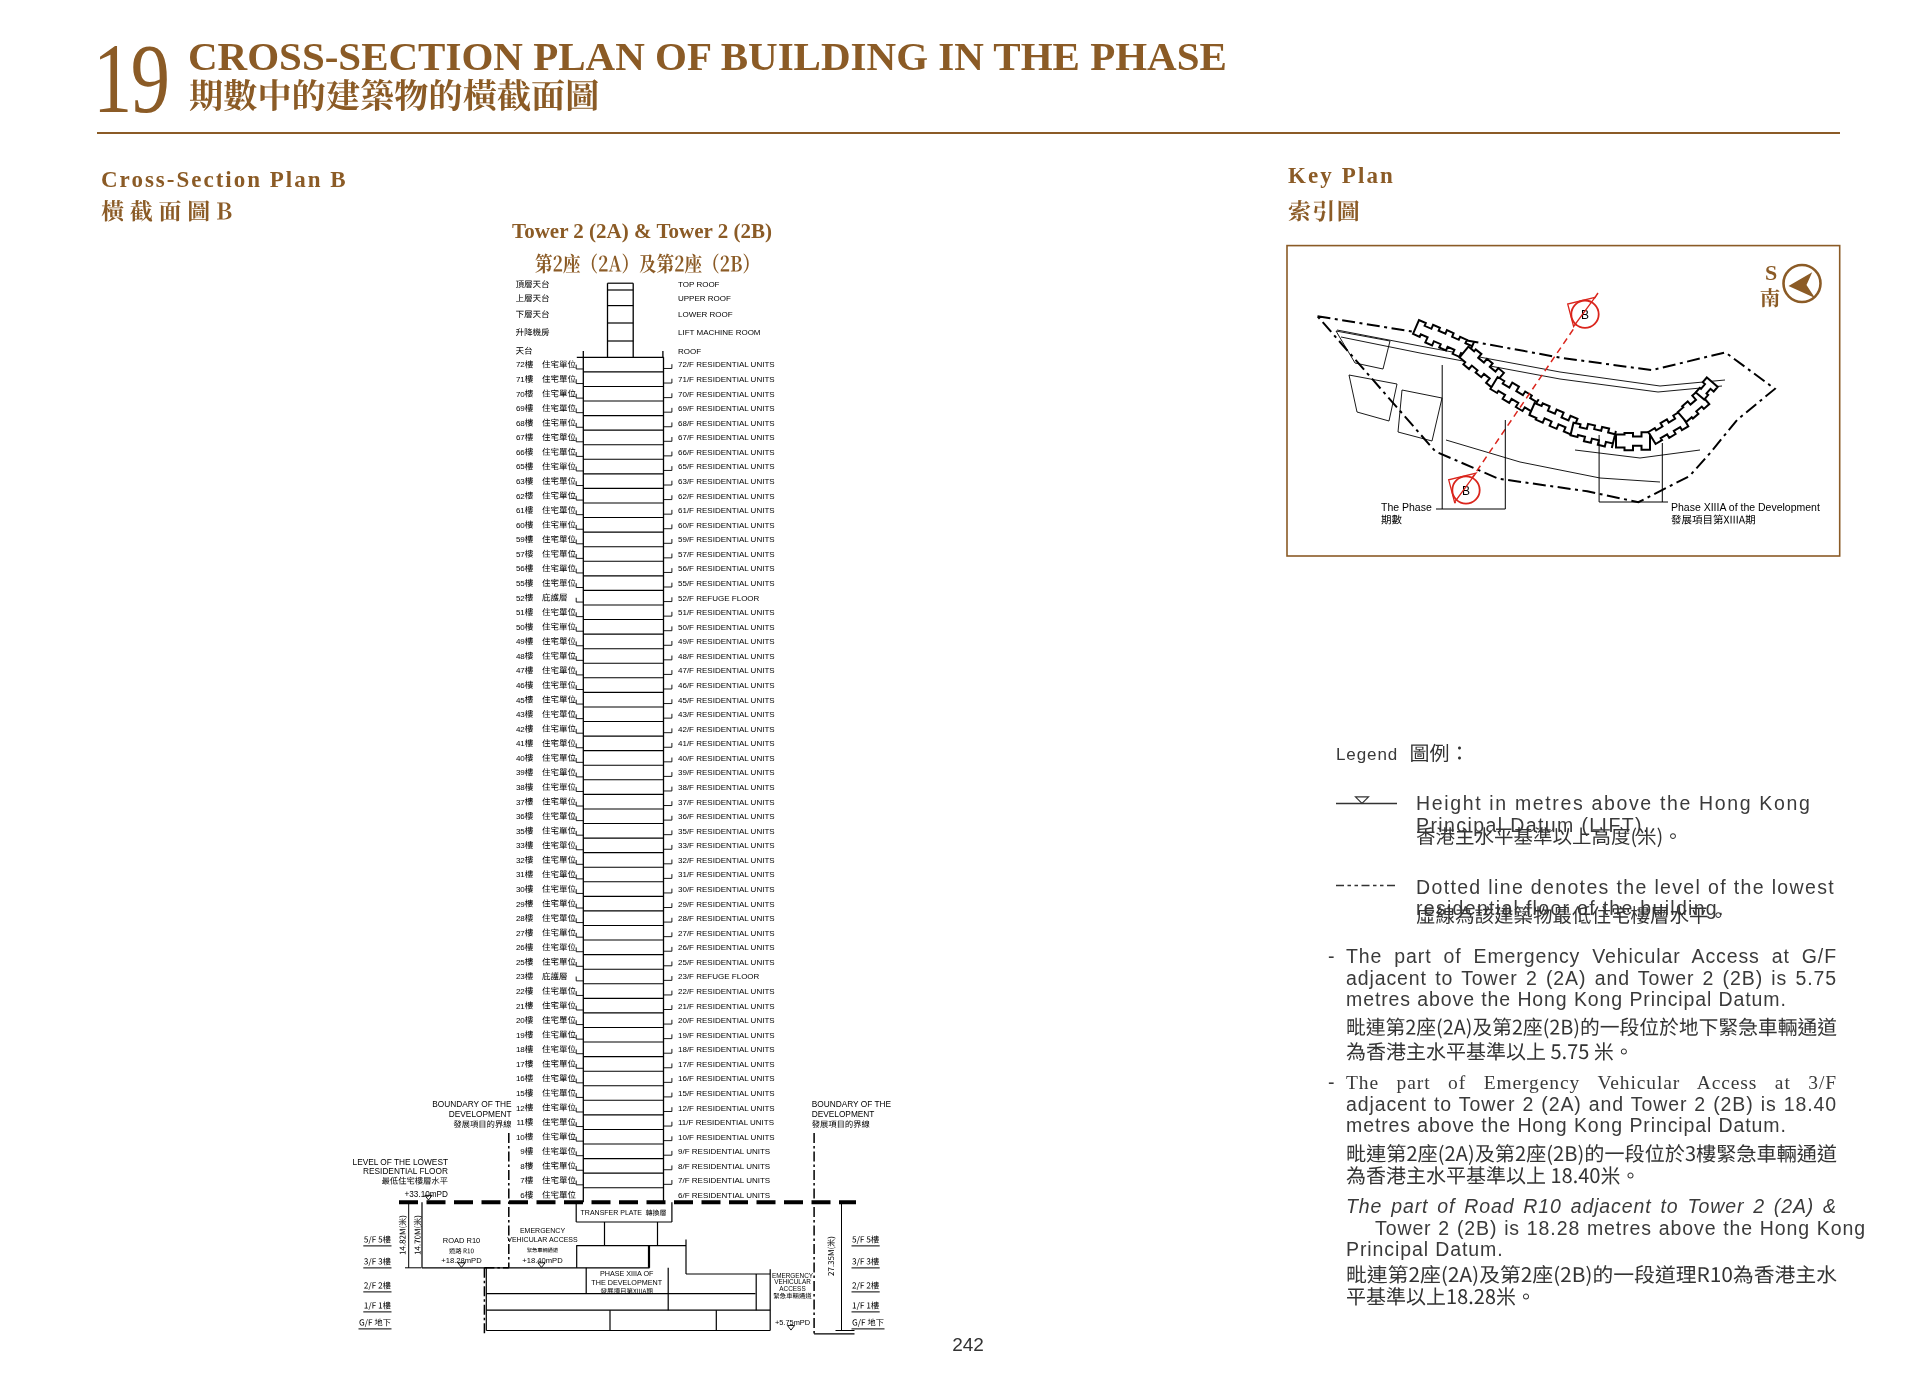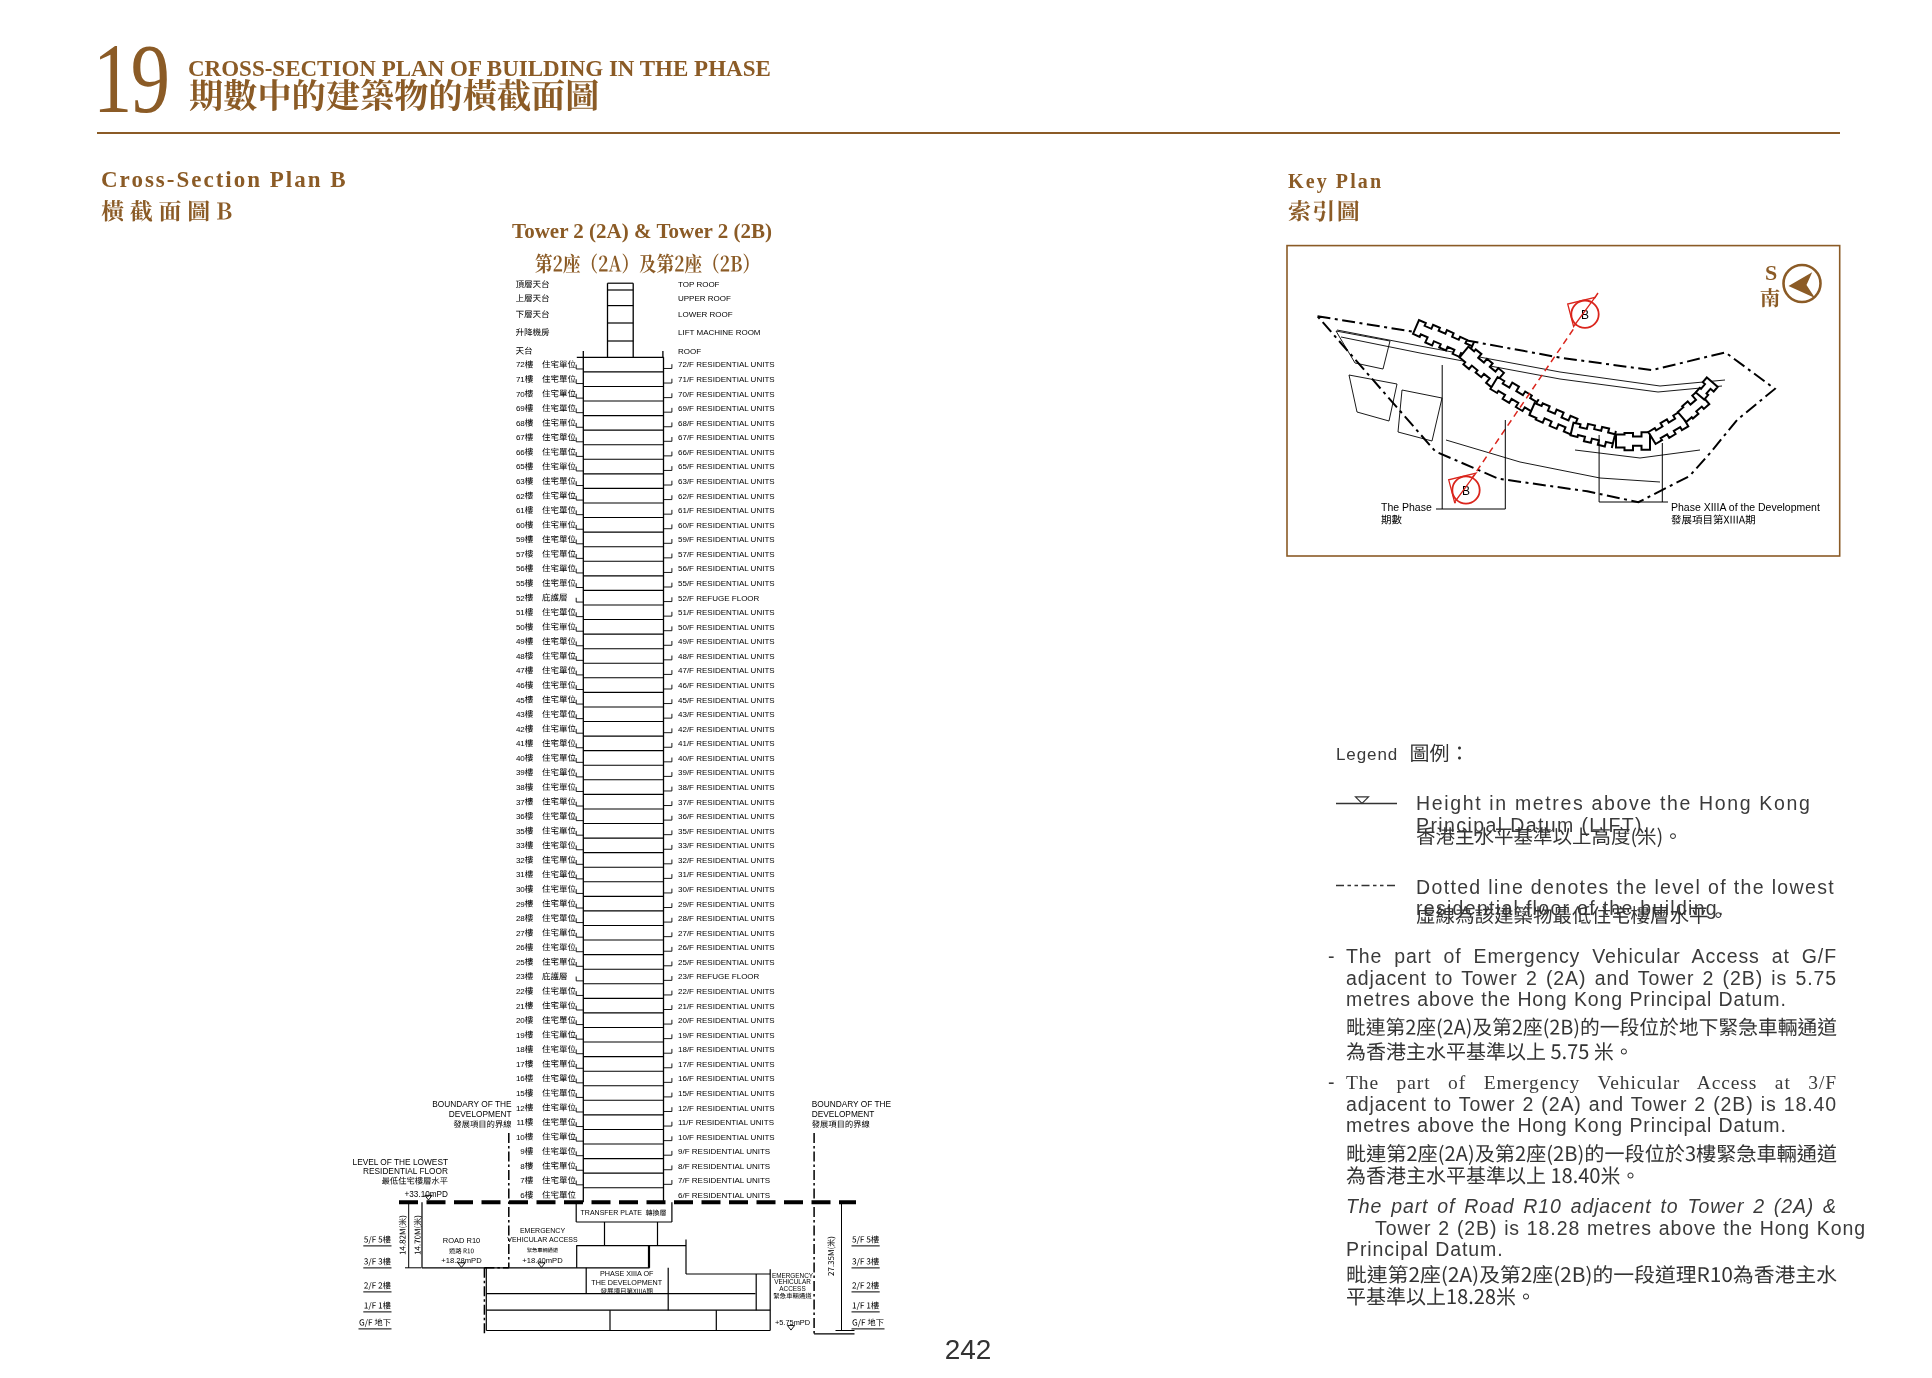--- a/index.html
+++ b/index.html
@@ -118,24 +118,24 @@
 <path id="gs5ea7" d="M757 -606C736 -486 687 -391 606 -330V-623H533V-228H255V-161H533V-12H190V54H953V-12H606V-161H891V-228H606V-327C622 -316 648 -295 659 -284C701 -319 736 -362 764 -414C818 -367 875 -312 907 -276L952 -324C917 -363 849 -424 790 -472C805 -510 816 -552 824 -597ZM350 -606C329 -481 282 -378 198 -314C215 -304 244 -282 255 -271C299 -309 335 -357 363 -415C404 -375 447 -329 471 -297L516 -347C489 -382 435 -435 388 -476C401 -514 411 -554 418 -598ZM480 -823C498 -796 517 -764 533 -734H112V-456C112 -311 105 -109 27 35C45 43 77 64 91 77C173 -76 186 -302 186 -456V-664H949V-734H618C601 -769 575 -813 550 -847Z"></path>
 <path id="gs53ca" d="M90 -793V-720H266V-629C266 -451 250 -200 35 -1C52 13 80 43 90 62C254 -91 313 -272 333 -435H371C416 -307 482 -198 569 -111C480 -49 376 -6 267 19C282 35 301 67 310 88C426 57 535 10 629 -58C708 4 802 50 912 80C924 58 947 26 964 10C860 -15 769 -55 692 -110C793 -201 871 -324 914 -486L861 -510L846 -506H640C662 -587 689 -701 708 -793ZM344 -720H614C597 -647 577 -568 558 -506H340C343 -549 344 -590 344 -629ZM814 -435C775 -322 711 -231 630 -159C547 -234 485 -327 443 -435Z"></path>
 <path id="gs0042" d="M101 0H334C498 0 612 -71 612 -215C612 -315 550 -373 463 -390V-395C532 -417 570 -481 570 -554C570 -683 466 -733 318 -733H101ZM193 -422V-660H306C421 -660 479 -628 479 -542C479 -467 428 -422 302 -422ZM193 -74V-350H321C450 -350 521 -309 521 -218C521 -119 447 -74 321 -74Z"></path>
 <path id="gs4e00" d="M44 -431V-349H960V-431Z"></path>
 <path id="gs6bb5" d="M538 -803V-682C538 -609 522 -520 423 -454C438 -445 466 -420 476 -406C585 -479 608 -591 608 -680V-738H748V-550C748 -482 761 -456 828 -456C840 -456 889 -456 903 -456C922 -456 943 -457 954 -461C952 -476 950 -501 949 -519C937 -516 915 -515 902 -515C890 -515 846 -515 834 -515C820 -515 817 -522 817 -549V-803ZM467 -386V-321H540L501 -310C533 -226 577 -152 634 -91C565 -38 483 -2 393 20C408 35 425 64 433 84C528 57 614 17 687 -41C750 12 826 52 913 77C924 58 944 28 961 13C876 -7 802 -43 739 -90C807 -160 858 -252 887 -372L840 -389L827 -386ZM563 -321H797C772 -248 734 -187 685 -137C632 -189 591 -251 563 -321ZM118 -751V-168L33 -157L46 -85L118 -97V66H191V-109L435 -150L431 -215L191 -179V-324H415V-392H191V-529H416V-596H191V-705C278 -728 373 -757 445 -790L383 -846C321 -813 214 -775 120 -750Z"></path>
 <path id="gs65bc" d="M587 -405C647 -363 723 -304 761 -265L812 -322C773 -359 696 -415 636 -454ZM526 -120C620 -71 741 4 799 58L850 -8C789 -59 666 -131 574 -177ZM50 -675V-605H151C147 -332 139 -108 31 22C50 34 75 58 87 76C176 -33 206 -197 218 -397H347C336 -137 325 -41 306 -17C298 -7 290 -4 277 -5C263 -5 234 -5 200 -8C210 10 218 40 219 61C255 63 290 63 311 60C336 57 353 50 368 28C397 -8 408 -116 419 -433C420 -442 420 -466 420 -466H221L224 -605H457V-675ZM170 -818C203 -774 239 -715 252 -675L322 -705C307 -743 270 -801 236 -844ZM674 -845C630 -691 540 -560 423 -486C442 -472 464 -447 476 -427C569 -491 641 -584 694 -694C751 -589 834 -489 917 -435C930 -454 954 -481 972 -496C878 -548 778 -662 726 -770L744 -824Z"></path>
 <path id="gs7406" d="M476 -540H629V-411H476ZM694 -540H847V-411H694ZM476 -728H629V-601H476ZM694 -728H847V-601H694ZM318 -22V47H967V-22H700V-160H933V-228H700V-346H919V-794H407V-346H623V-228H395V-160H623V-22ZM35 -100 54 -24C142 -53 257 -92 365 -128L352 -201L242 -164V-413H343V-483H242V-702H358V-772H46V-702H170V-483H56V-413H170V-141C119 -125 73 -111 35 -100Z"></path>
     </defs>
   </svg>
 <div class="abs serif" style="left:93px;top:21px;font-size:100px;font-weight:normal;transform:scaleX(0.785);transform-origin:left top;letter-spacing:-2px;">19</div>
-<div class="abs serif" style="left:188px;top:56px;font-size:23px;">CROSS-SECTION PLAN OF BUILDING IN THE PHASE</div>
+<div class="abs serif" style="left:188px;top:32px;font-size:41px;">CROSS-SECTION PLAN OF BUILDING IN THE PHASE</div>
 <div class="abs" style="left:97px;top:132.2px;width:1743px;height:2.2px;background:#8b5b26;"></div>
 <div class="abs serif" style="left:101px;top:167px;font-size:23px;letter-spacing:2px;">Cross-Section Plan B</div>
-<div class="abs serif" style="left:1288px;top:170px;font-size:20px;letter-spacing:2.1px;">Key Plan</div>
+<div class="abs serif" style="left:1288px;top:163px;font-size:23px;letter-spacing:2.1px;">Key Plan</div>
 <div class="abs serif" style="left:510px;top:219px;width:264px;text-align:center;font-size:21px;">Tower 2 (2A) &amp; Tower 2 (2B)</div>
 <svg style="position:absolute;left:0px;top:0px" width="1932" height="300" viewBox="0 0 1932 300">
     <g fill="#8b5b26" transform="translate(189,108) scale(0.0342,0.0342)">
       <use href="#gf671f" x="0"></use>
       <use href="#gf6578" x="1000"></use>
       <use href="#gf4e2d" x="2000"></use>
       <use href="#gf7684" x="3000"></use>
       <use href="#gf5efa" x="4000"></use>
       <use href="#gf7bc9" x="5000"></use>
       <use href="#gf7269" x="6000"></use>
@@ -1528,12 +1528,12 @@
       <use href="#gs4e0a" x="4000"></use>
       <use href="#gs0031" x="5000"></use>
       <use href="#gs0038" x="5555"></use>
       <use href="#gs002e" x="6110"></use>
       <use href="#gs0032" x="6388"></use>
       <use href="#gs0038" x="6943"></use>
       <use href="#gs7c73" x="7498"></use>
       <use href="#gs3002" x="8498"></use>
     </g>
   </svg>
-<div class="abs" style="left:918px;top:1334px;width:100px;text-align:center;font-size:28px;color:#333;">242</div>
+<div class="abs" style="left:918px;top:1334px;width:100px;text-align:center;font-size:19px;color:#333;">242</div>
 </body></html>

